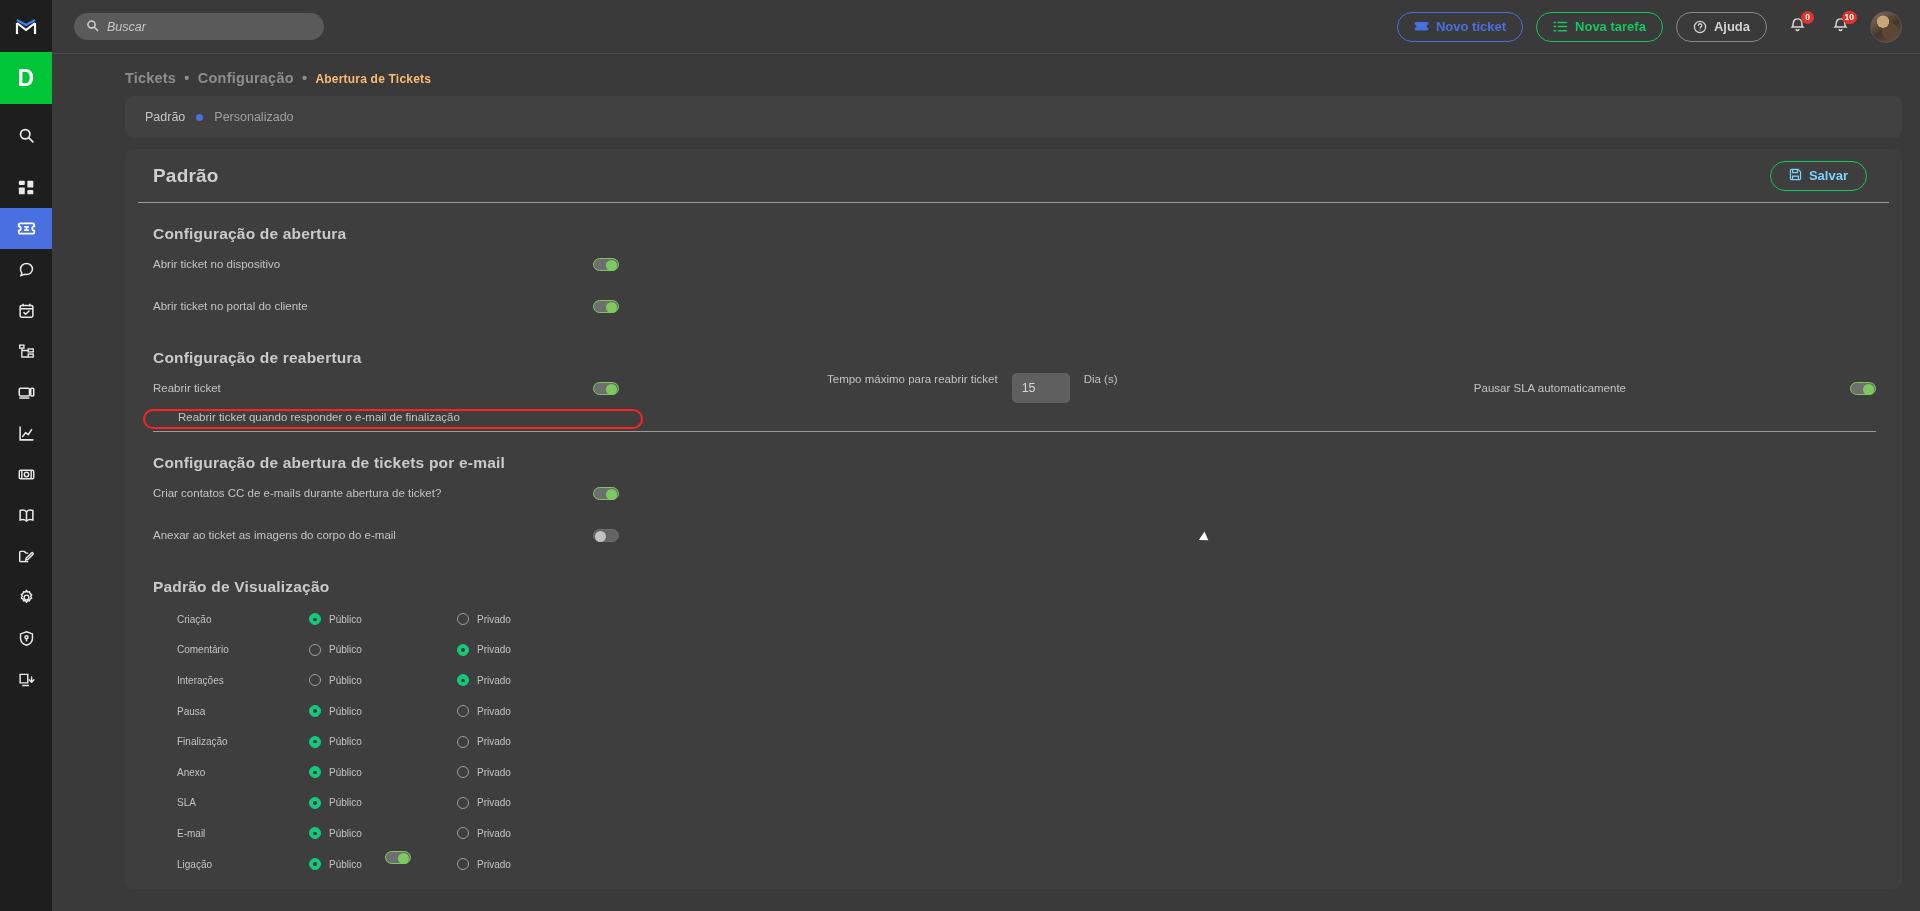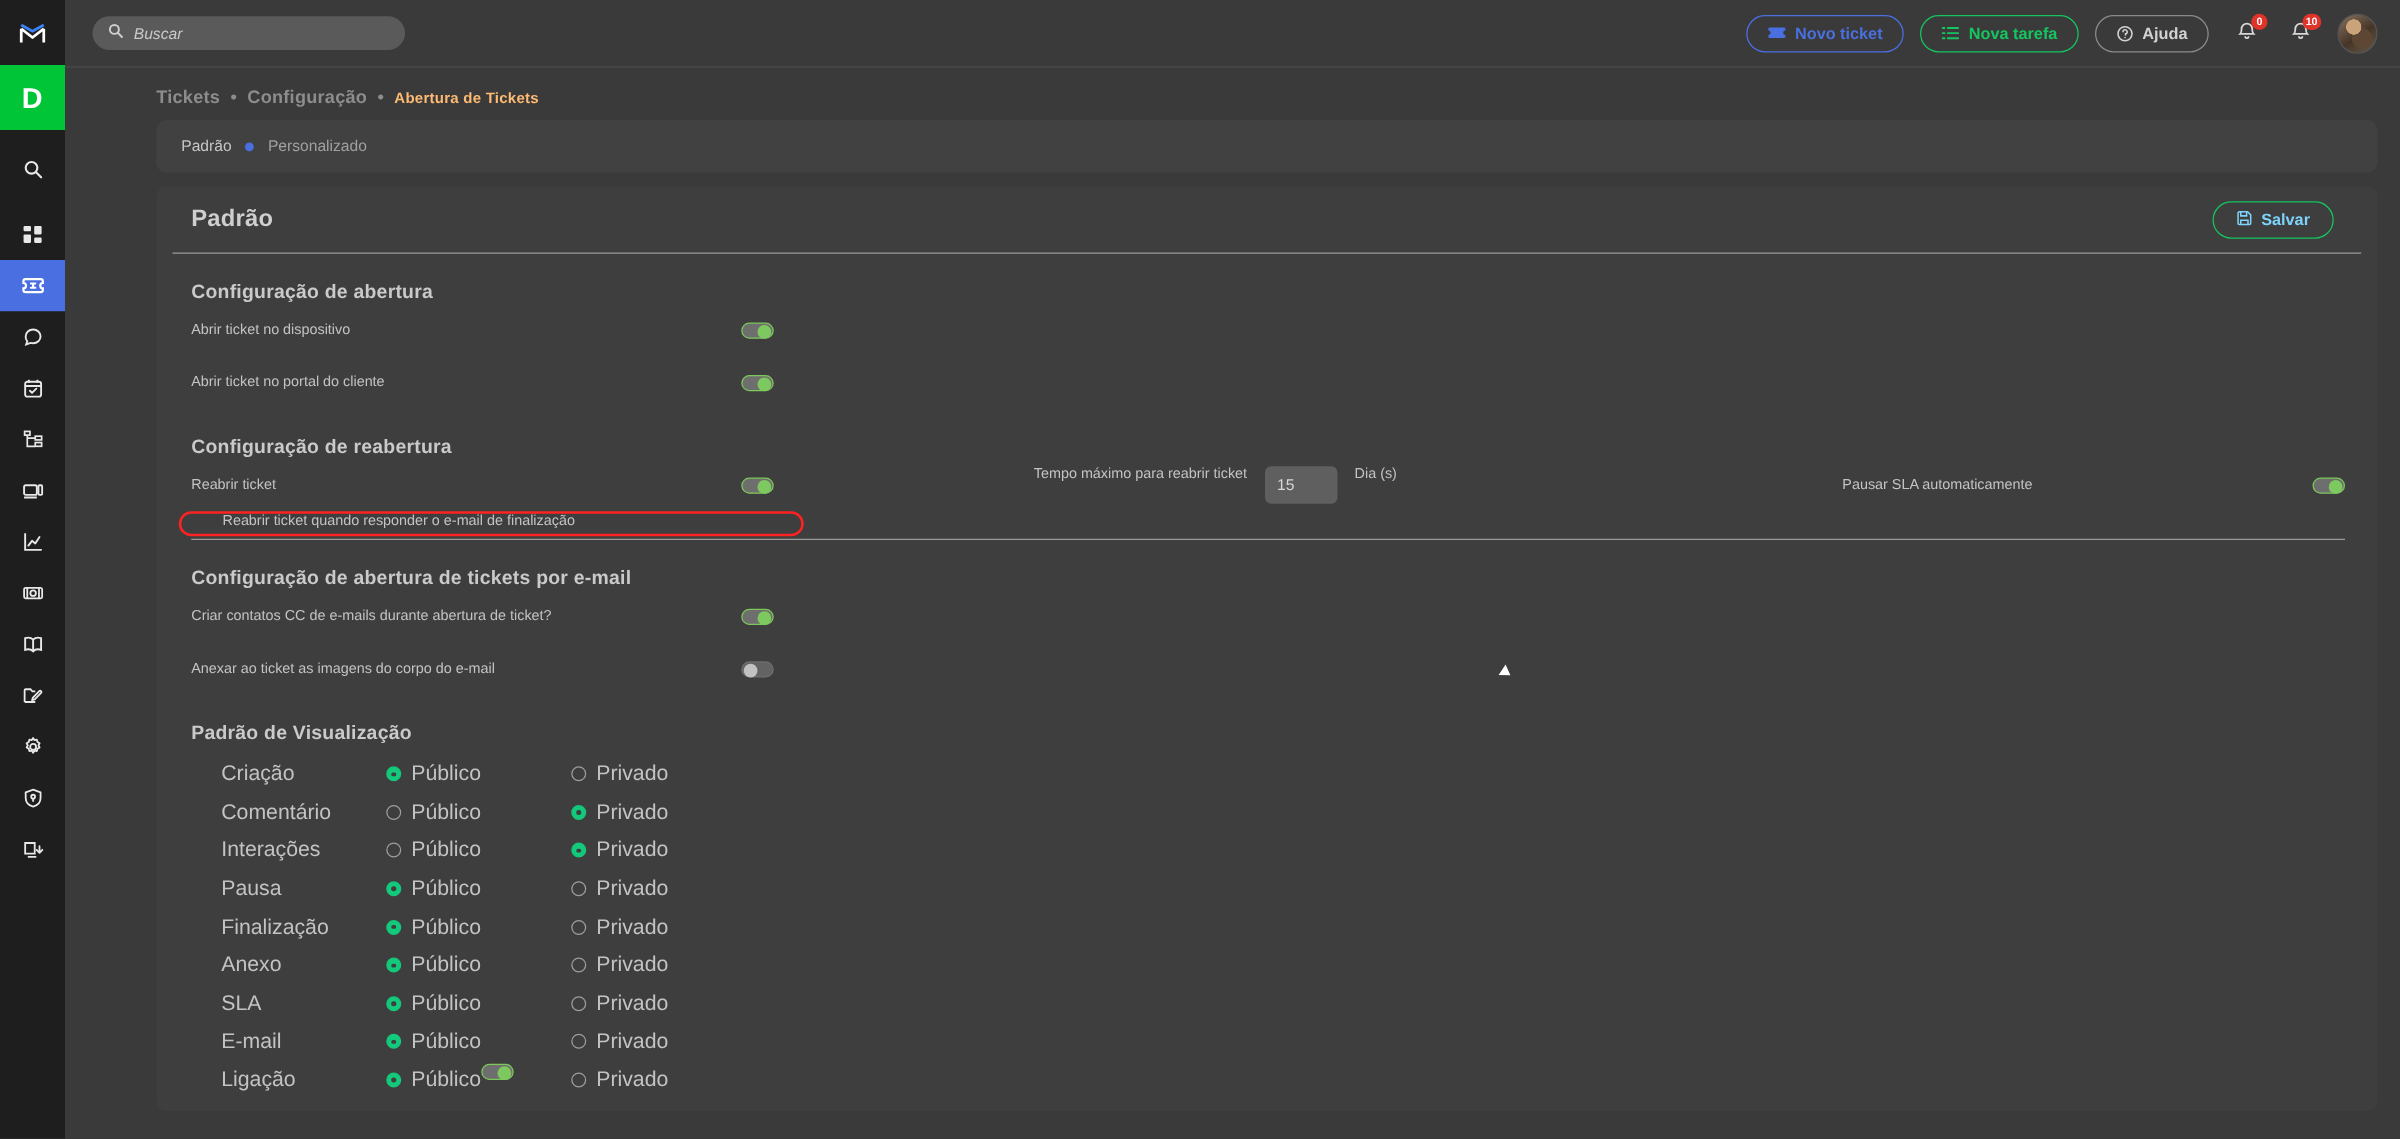--- a/index.html
+++ b/index.html
@@ -241,21 +241,21 @@
   .divider {
     border-bottom: 1.2px solid #9a9a9a;
     margin: 2px 0 0 0;
   }
 
   
   .rad-table { margin-top: 8px; padding-left: 24px; }
   .rad-row {
     display: flex; align-items: center;
     height: 30.6px;
-    font-size: 17px; color: #c3c3c3;
+    font-size: 10px; color: #c3c3c3;
   }
   .rad-row .rname { width: 132px; flex: 0 0 132px; }
   .rad-opt {
     display: flex; align-items: center; gap: 8px;
     width: 148px; flex: 0 0 148px;
     cursor: pointer;
   }
   .radio {
     width: 12px; height: 12px; border-radius: 50%;
     border: 1.6px solid #9e9e9e;

